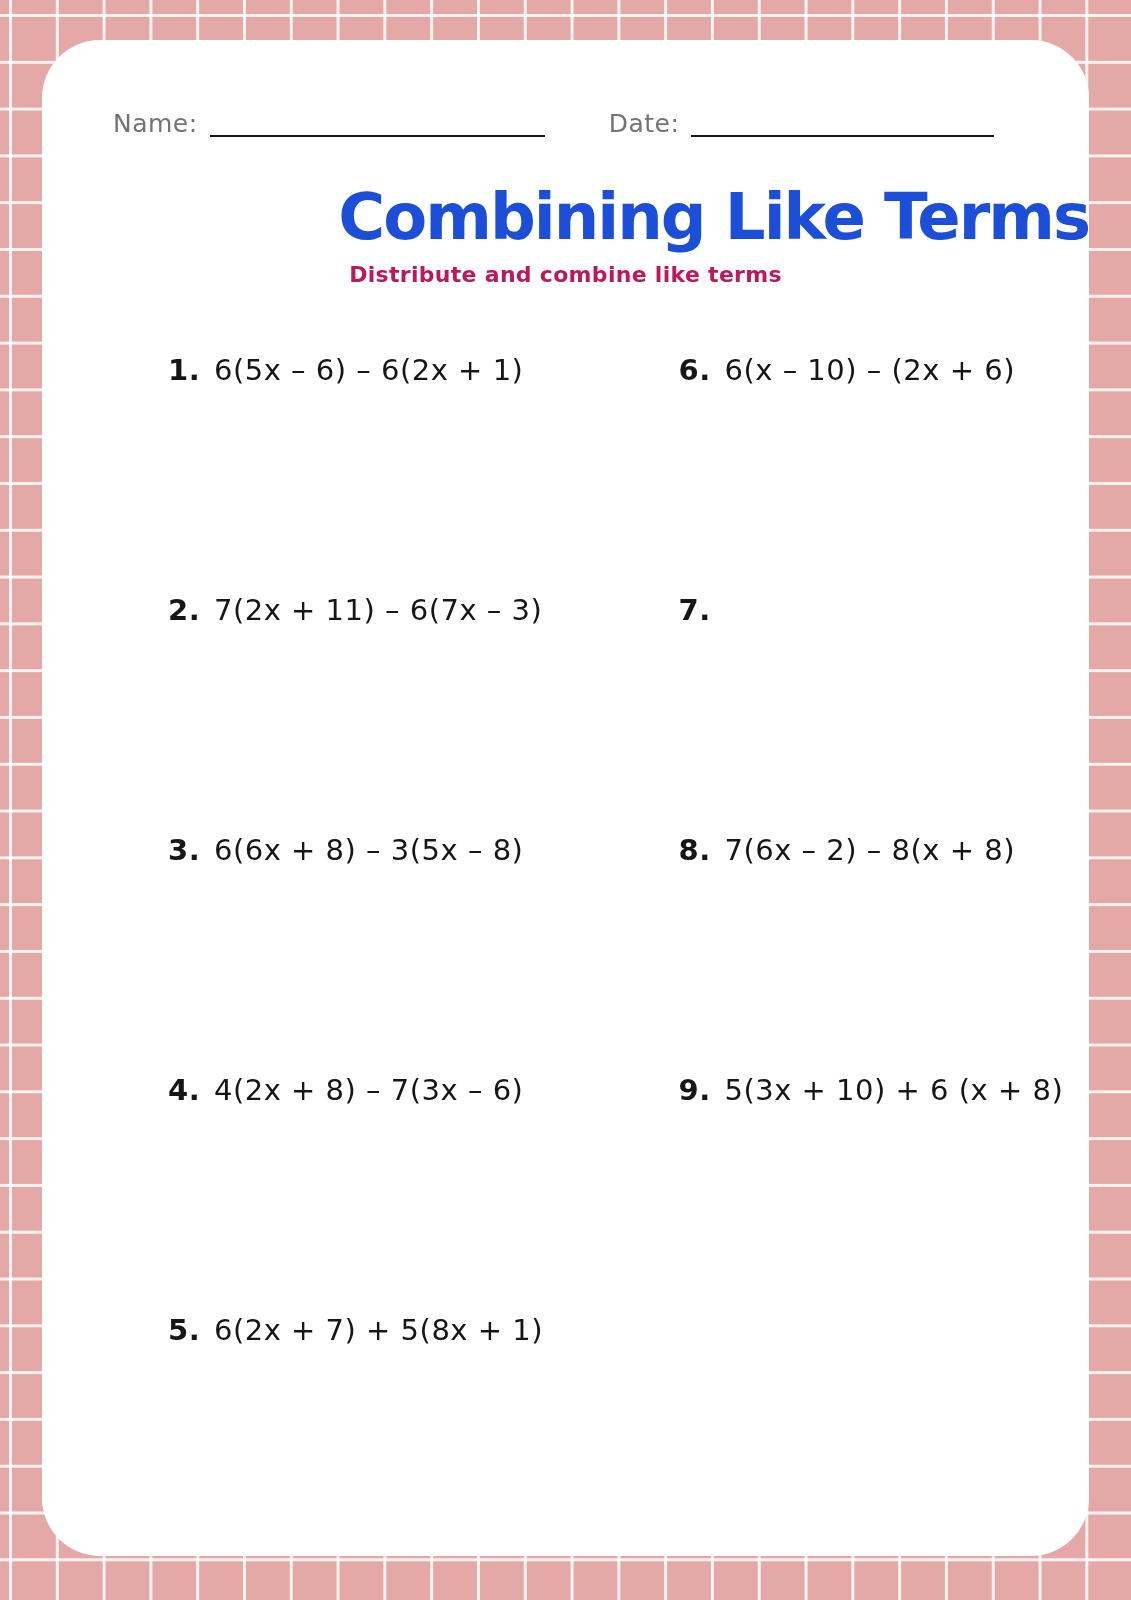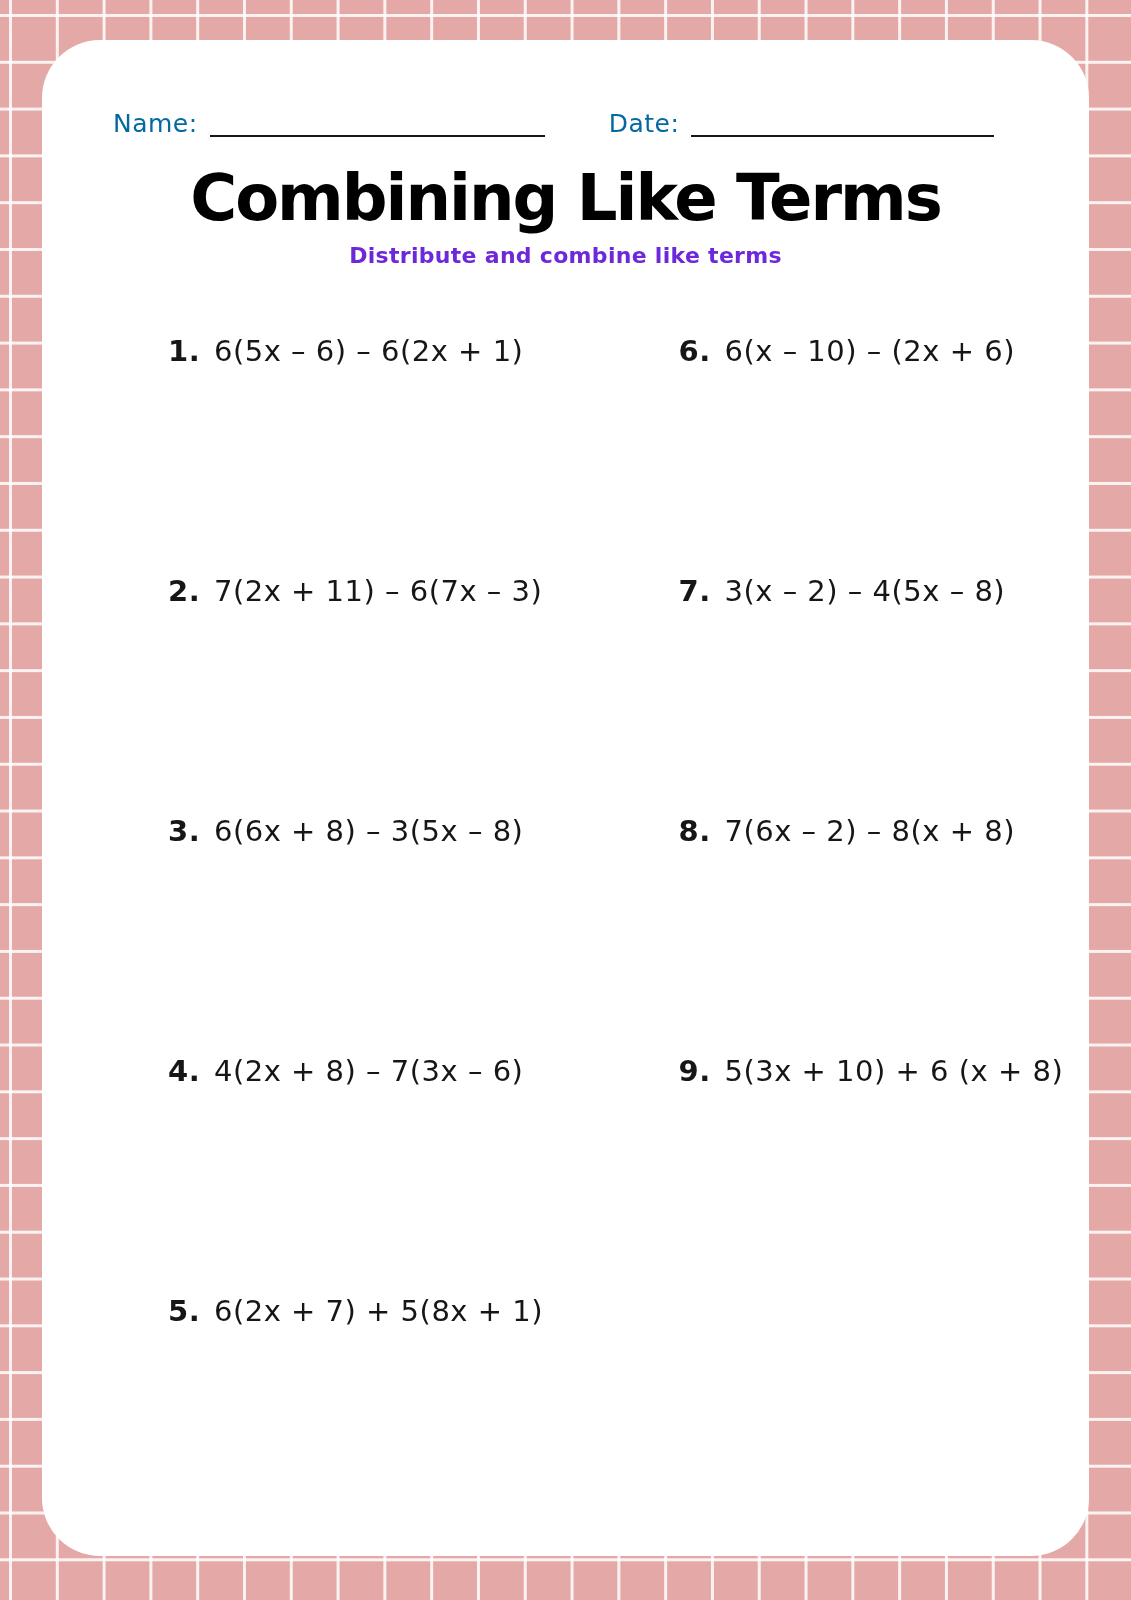--- a/index.html
+++ b/index.html
@@ -40,46 +40,46 @@
   .field-group {
     display: flex;
     align-items: flex-end;
     gap: 12px;
   }
   .field-group.name { flex: 1.12; }
   .field-group.date { flex: 1.0; align-items: flex-end; }
   .field-label {
     font-size: 25px;
     font-weight: 500;
-    color: #0369a1;
+    color: #737373;
     letter-spacing: 0.5px;
     line-height: 1.1;
     white-space: nowrap;
   }
   .field-line {
     flex: 1;
     border-bottom: 2px solid #161616;
     height: 30px;
   }
   
   .title {
-    margin-top: 26px;
-    text-align: center;
+    margin-top: 45px;
+    text-align: right;
     font-size: 64px;
     font-weight: bold;
     letter-spacing: -2px;
-    color: #000000;
+    color: #1d4ed8;
     line-height: 1.1;
   }
   .subtitle {
     margin-top: 10px;
     text-align: center;
     font-size: 22px;
     font-weight: 600;
-    color: #6d28d9;
+    color: #be185d;
     letter-spacing: 0.3px;
   }
   
   .problems {
     margin-top: 66px;
     padding-left: 126px;
     display: grid;
     grid-template-columns: 1fr 1fr;
     grid-template-rows: repeat(5, 240px);
     grid-auto-flow: column;
@@ -144,21 +144,20 @@
     <div class="problem">
       <span class="problem-number">5.</span>
       <span class="problem-expression">6(2x + 7) + 5(8x + 1)</span>
     </div>
     <div class="problem">
       <span class="problem-number">6.</span>
       <span class="problem-expression">6(x – 10) – (2x + 6)</span>
     </div>
     <div class="problem">
       <span class="problem-number">7.</span>
-      <span class="problem-expression">3(x – 2) – 4(5x – 8)</span>
     </div>
     <div class="problem">
       <span class="problem-number">8.</span>
       <span class="problem-expression">7(6x – 2) – 8(x + 8)</span>
     </div>
     <div class="problem">
       <span class="problem-number">9.</span>
       <span class="problem-expression">5(3x + 10) + 6 (x + 8)</span>
     </div>
   </div>

